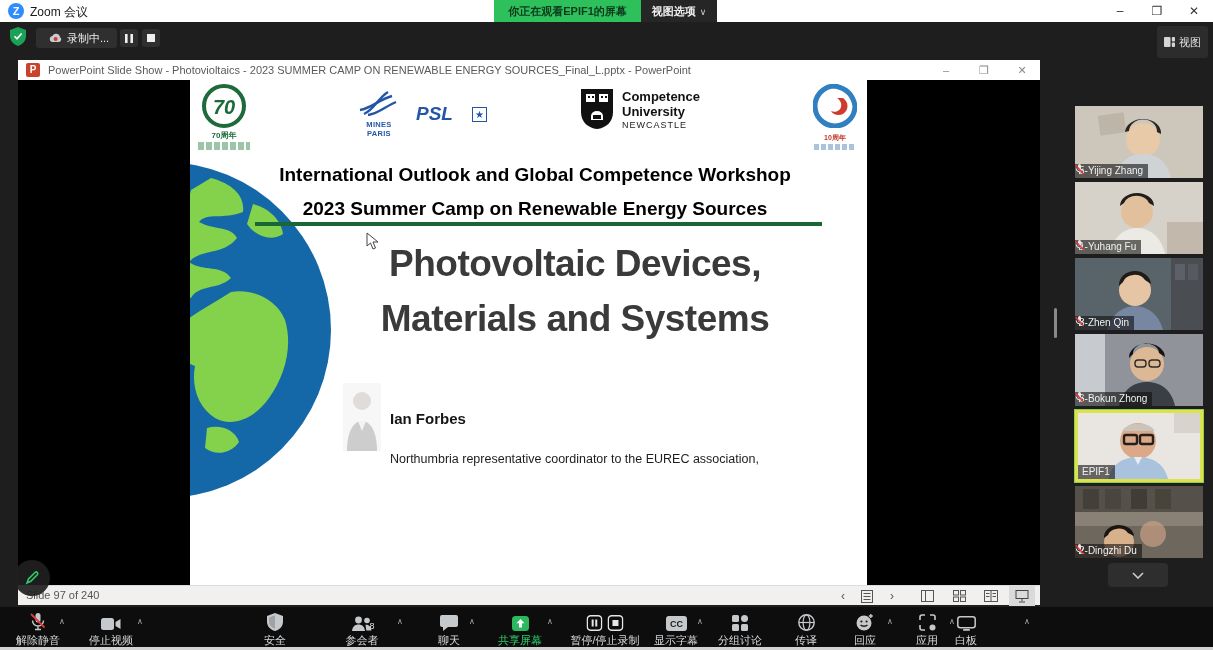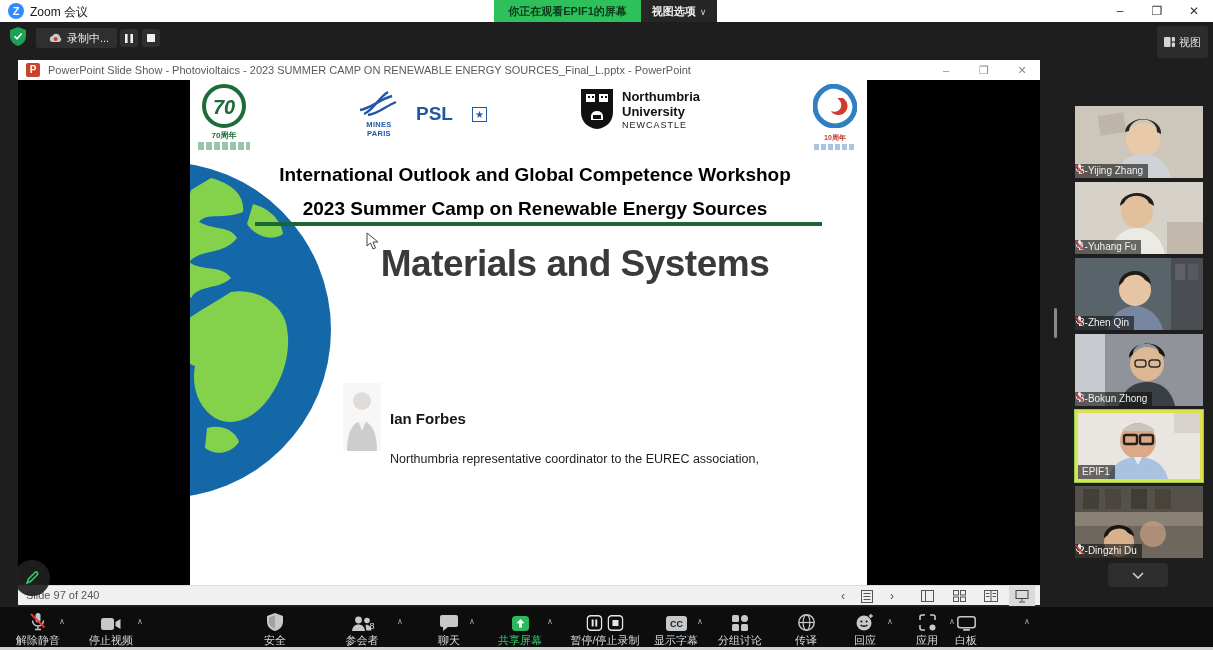--- a/index.html
+++ b/index.html
@@ -43,21 +43,21 @@
   .logo { position:absolute; top:4px; }
   #logo-70 { left:2px; width:64px; text-align:center; }
   #logo-70 .ring { width:44px; height:44px; border:4px solid #1d6b3a; border-radius:50%; margin:0 auto;
                    color:#1d6b3a; font-size:20px; font-weight:bold; font-style:italic; line-height:38px; text-align:center; }
   #logo-70 .cap { font-size:8px; color:#1d6b3a; font-weight:bold; margin-top:2px; }
   #logo-70 .micro { height:8px; margin:1px 6px 0; background:repeating-linear-gradient(90deg,#9cc4a8 0 6px,#fff 6px 8px); }
   #logo-mines { left:168px; top:10px; width:122px; display:flex; align-items:center; gap:8px; }
   #logo-mines .mp { text-align:center; }
   #logo-mines .mp .name { font-size:7.5px; font-weight:bold; color:#2456a8; letter-spacing:.3px; }
   #logo-mines .sep { width:1px; height:34px; background:#b9c6da; }
-  #logo-mines .psl { font-size:19px; font-weight:bold; color:#2456a8; display:flex; align-items:center; gap:19px; }
+  #logo-mines .psl { font-size:19px; font-weight:bold; color:#2456a8; display:flex; align-items:center; gap:19px;font-style:italic; }
   #logo-mines .star { width:15px; height:15px; border:1.5px solid #2456a8; color:#2456a8; font-size:10px;
                       line-height:13px; text-align:center; }
   #logo-north { left:390px; top:8px; display:flex; align-items:center; gap:8px; }
   #logo-north .txt .l1 { font-size:13px; font-weight:bold; color:#111; line-height:15px; }
   #logo-north .txt .l3 { font-size:9px; color:#222; letter-spacing:1px; margin-top:1px; }
   #logo-10 { left:616px; width:58px; text-align:center; }
   #logo-10 .cap { font-size:7px; color:#c0392b; font-weight:bold; margin-top:1px; }
   #logo-10 .micro { height:6px; margin:1px 8px 0; background:repeating-linear-gradient(90deg,#aac4de 0 5px,#fff 5px 7px); }
 
   .subttl { position:absolute; left:60px; width:570px; text-align:center; font-size:19px; font-weight:bold; color:#000000; }
@@ -196,40 +196,41 @@
           <rect x="6" y="6" width="9" height="8" fill="#fff"></rect>
             <rect x="19" y="6" width="9" height="8" fill="#fff"></rect>
           <rect x="8" y="8" width="2" height="2" fill="#111"></rect>
             <rect x="12" y="8" width="2" height="2" fill="#111"></rect>
           <rect x="21" y="8" width="2" height="2" fill="#111"></rect>
             <rect x="25" y="8" width="2" height="2" fill="#111"></rect>
           <path d="M11 28 a6 5 0 0 1 12 0 v4 h-12 Z" fill="#fff"></path>
           <rect x="13" y="27" width="8" height="4" fill="#111"></rect>
         </svg>
         <div class="txt">
-          <div class="l1">Northumbria</div>
+          <div class="l1">Competence</div>
           <div class="l1">University</div>
           <div class="l3">NEWCASTLE</div>
         </div>
       </div>
 
       <div id="logo-10" class="logo">
         <svg width="44" height="44" viewBox="0 0 44 44">
           <path d="M22 2 A20 20 0 1 0 42 22 C40 10 32 4 22 2 Z" fill="none" stroke="#2f7fc1" stroke-width="5"></path>
           <path d="M30 14 C36 18 36 26 30 30 C26 32 20 31 18 27 C22 29 27 27 28 23 C29 19 27 16 24 14 Z" fill="#cf3b30"></path>
         </svg>
         <div class="cap">10周年</div>
         <div class="micro"></div>
       </div>
 
       <div class="subttl" style="top:84px;">International Outlook and Global Competence Workshop</div>
       <div class="subttl" style="top:118px;">2023 Summer Camp on Renewable Energy Sources</div>
       <div id="greenline"></div>
 
       <div id="main-title">
+        <div>Photovoltaic Devices,</div>
         <div>Materials and Systems</div>
       </div>
 
       <svg id="speaker-photo" viewBox="0 0 38 68">
         <rect width="38" height="68" fill="#e7e7e7"></rect>
         <circle cx="19" cy="18" r="9" fill="#9a8e84"></circle>
         <path d="M4 68 C4 46 12 38 19 38 C26 38 34 46 34 68 Z" fill="#5c5c60"></path>
         <path d="M15 38 L19 48 L23 38 Z" fill="#d9d9d9"></path>
       </svg>
       <div id="speaker-name">Ian Forbes</div>

